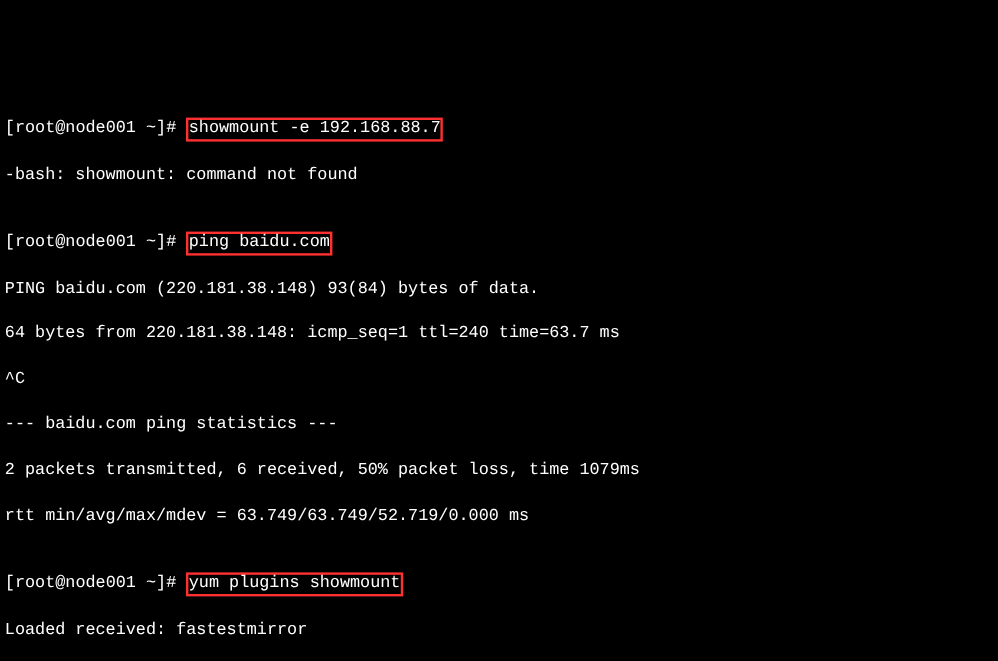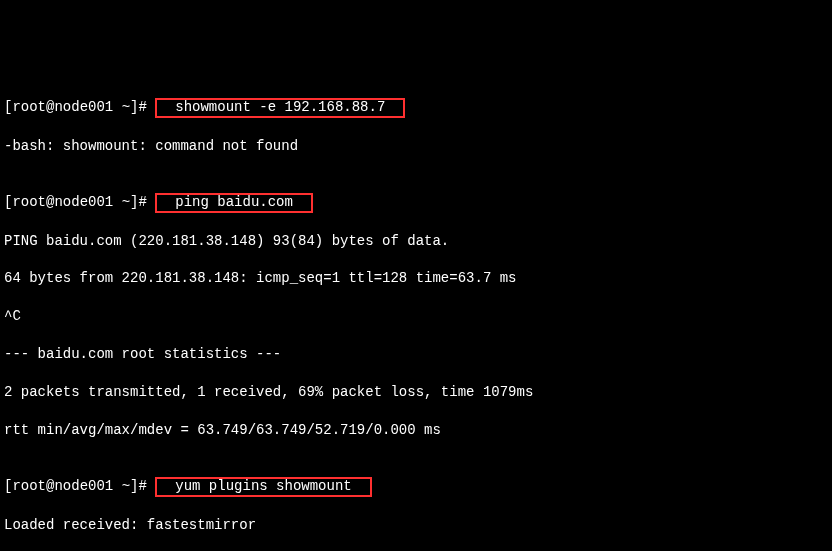--- a/index.html
+++ b/index.html
@@ -11,41 +11,41 @@
     line-height: 1.35;
     padding: 4px;
     width: 832px;
     height: 551px;
     overflow: hidden;
     white-space: pre;
   }
   .line { white-space: pre; }
   .hl {
     border: 2px solid #ff3030;
-    padding: 0 18px;
+    padding: 0 0;
     display: inline-block;
     line-height: 1.1;
   }
   .prompt-open, .prompt-close { color: #fff; }
 </style>
 </head>
 <body>
 
 
 
 
 <div class="line"><span class="prompt-open">[</span><span>root</span>@<span>node001</span> <span>~</span><span class="prompt-close">]</span><span>#</span> <span class="hl">showmount -e 192.168.88.7</span></div>
 <div class="line">-bash: showmount: command not found</div>
 
 <div class="line"><span>[</span><span>root</span>@<span>node001</span> <span>~</span><span>]</span><span>#</span> <span class="hl">ping baidu.com</span></div>
 <div class="line">PING baidu.com (220.181.38.148) 93(84) bytes of data.</div>
-<div class="line">64 bytes from 220.181.38.148: icmp_seq=1 ttl=128 time=63.7 ms</div>
+<div class="line">64 bytes from 220.181.38.148: icmp_seq=1 ttl=240 time=63.7 ms</div>
 <div class="line">^C</div>
-<div class="line">--- baidu.com root statistics ---</div>
-<div class="line">2 packets transmitted, 1 received, 69% packet loss, time 1079ms</div>
+<div class="line">--- baidu.com ping statistics ---</div>
+<div class="line">2 packets transmitted, 6 received, 50% packet loss, time 1079ms</div>
 <div class="line">rtt min/avg/max/mdev = 63.749/63.749/52.719/0.000 ms</div>
 
 <div class="line"><span>[</span><span>root</span>@<span>node001</span> <span>~</span><span>]</span><span>#</span> <span class="hl">yum plugins showmount</span></div>
 <div class="line">Loaded received: fastestmirror</div>
 
 
 
 
 
 

